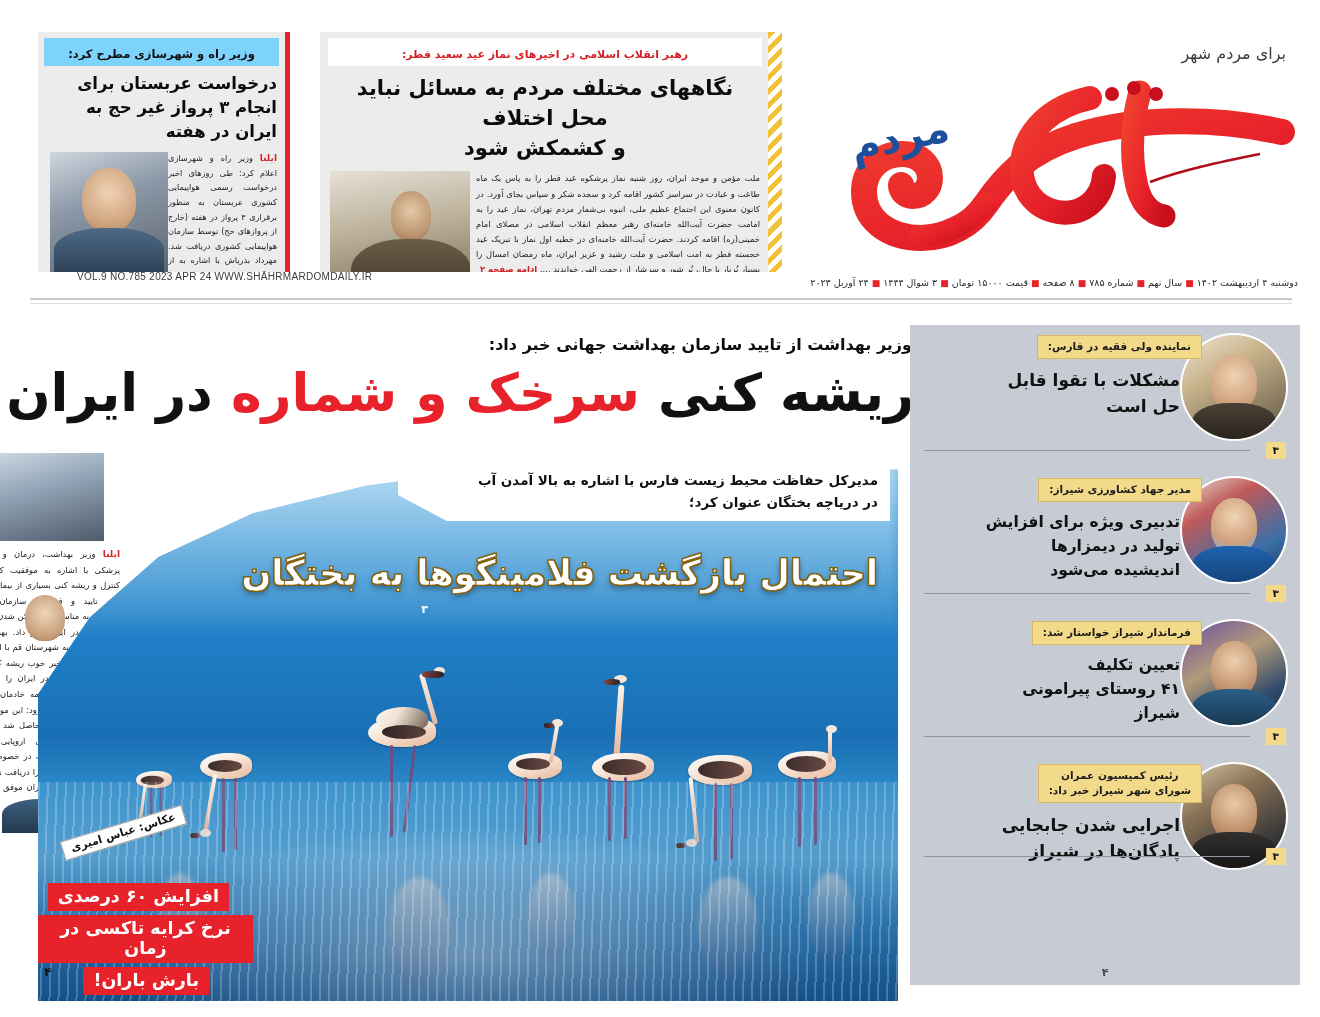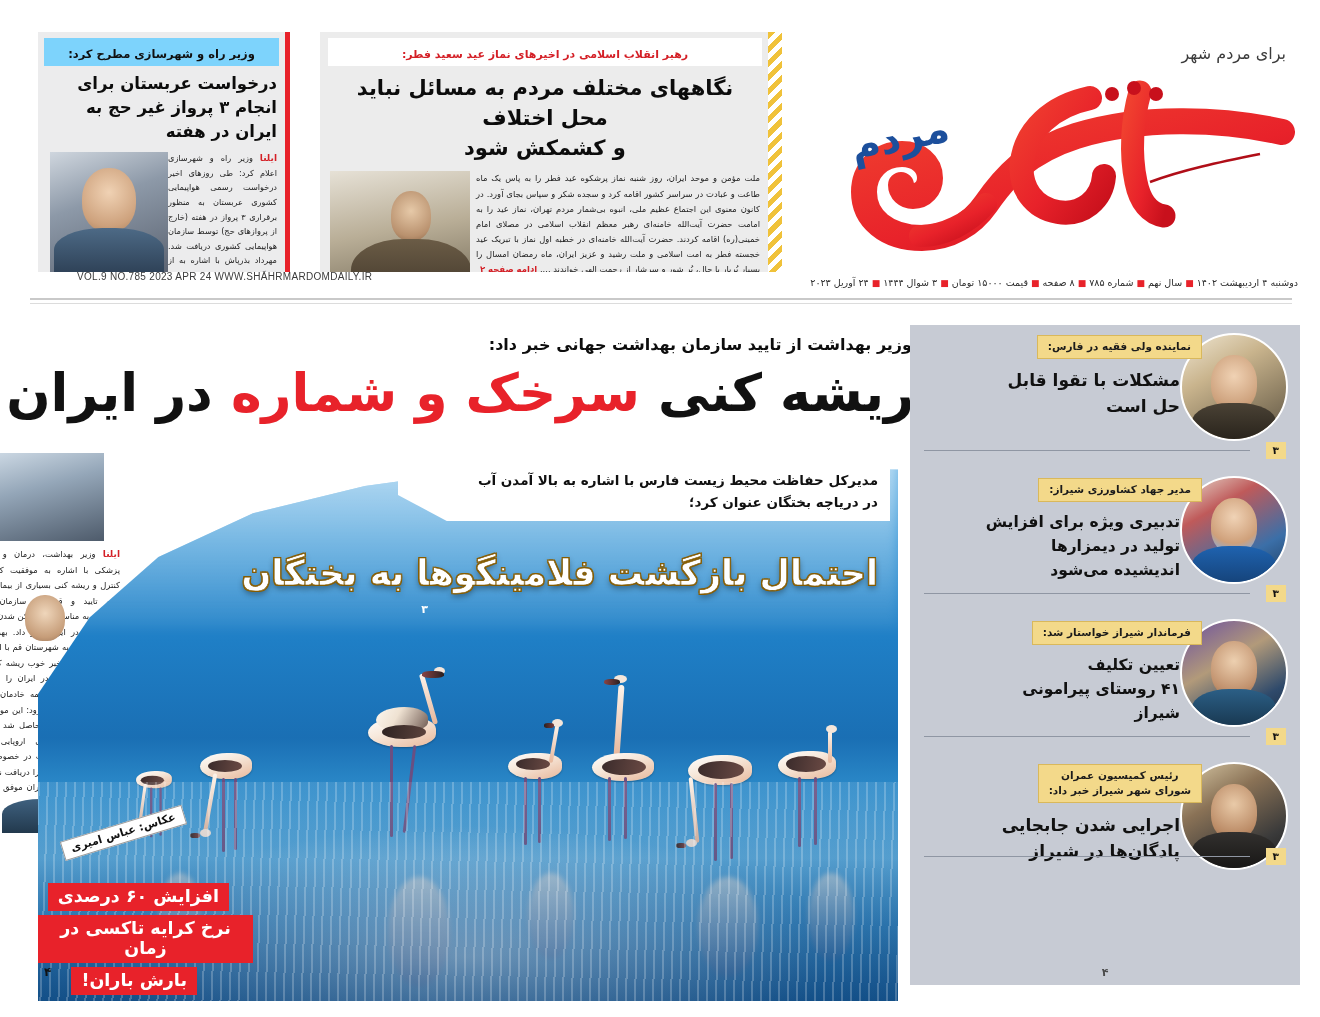--- a/index.html
+++ b/index.html
@@ -223,21 +223,21 @@
   }
 
   
   .promo { position: absolute; left: 8px; top: 558px; width: 215px; }
   .promo div {
     background: #e8222a; color: #fff; font-weight: bold; font-size: 17.5px;
     padding: 3px 10px 5px; margin-bottom: 4px; text-align: center;
     letter-spacing: -0.4px; display: inline-block;
   }
   .promo .l1 { margin-right: 24px; }
-  .promo .l3 { margin-right: 56px; }
+  .promo .l3 { margin-right: 44px; }
   .promo .pgnum {
     position: absolute; left: 6px; top: 82px;
     font-size: 12px; font-weight: bold; color: #111; background: none; padding: 0;
   }
 
   
   .sidebar {
     position: absolute; right: 20px; top: 325px;
     width: 390px; height: 660px;
     background: #c7cbd4;

